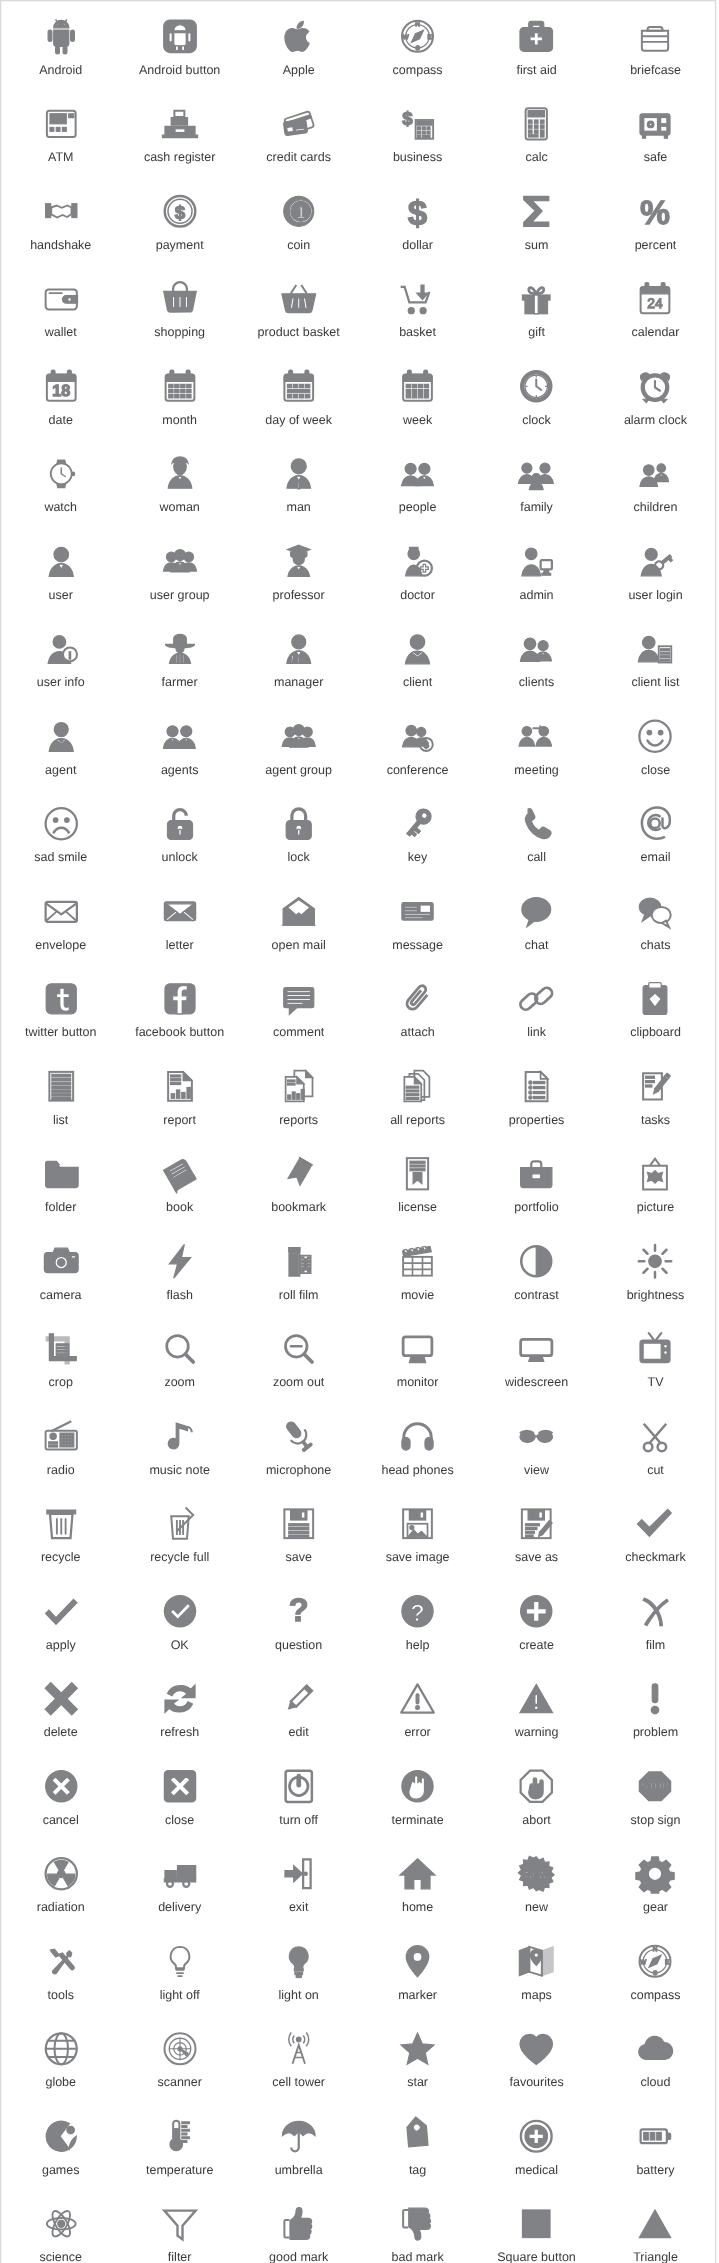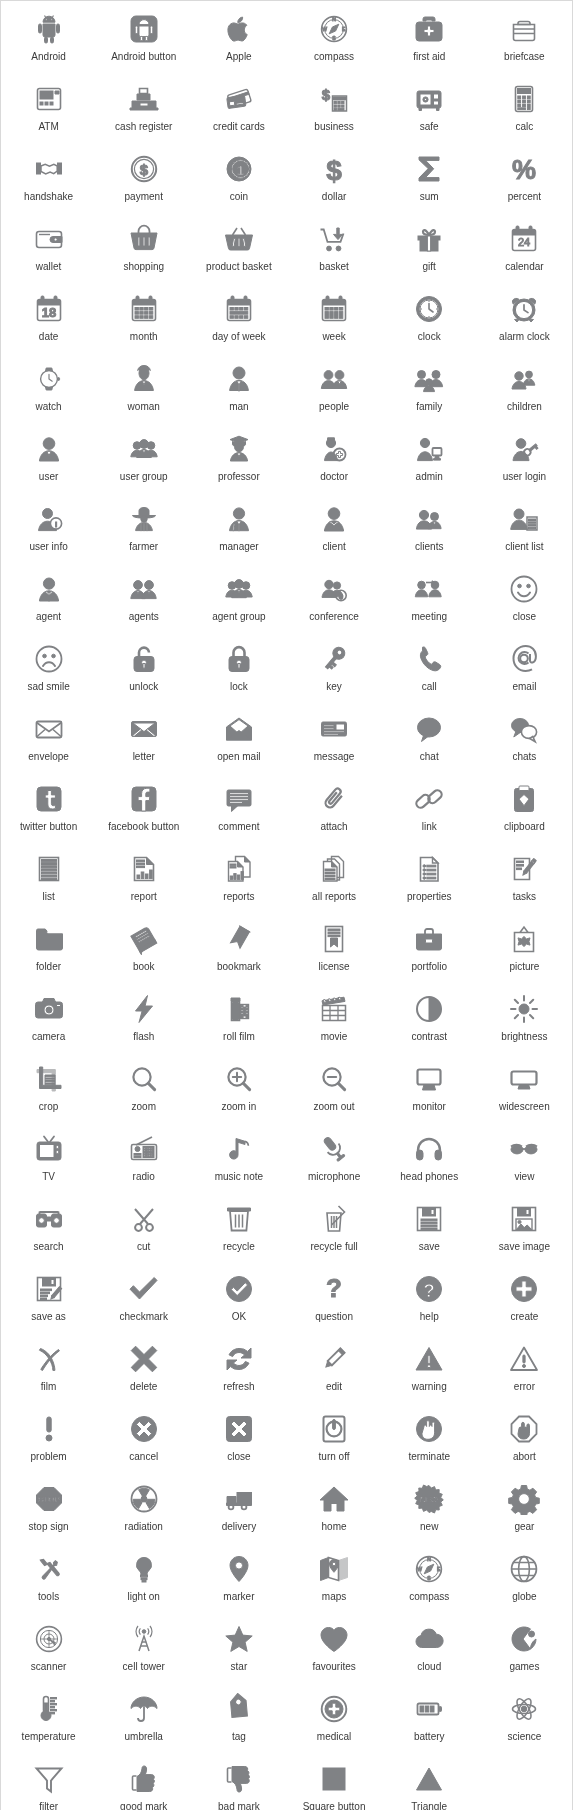--- a/index.html
+++ b/index.html
@@ -190,51 +190,51 @@
               <rect x="16" y="25.3" width="2.4" height="2"></rect>
               <rect x="19.8" y="25.3" width="6.2" height="2"></rect>
             </g>
           </svg>
         </div>
         <div class="lbl">business</div>
       </div>
       <div class="cell">
         <div class="ico">
           <svg width="32" height="32" viewBox="0 0 32 32" xmlns="http://www.w3.org/2000/svg">
-            <rect fill="#808285" x="4" y="8" width="24" height="17" rx="2"></rect>
-            <rect fill="#fff" x="7" y="11" width="11" height="11"></rect>
-            <circle fill="#808285" cx="12.5" cy="16.5" r="2.6"></circle>
-            <circle fill="#fff" cx="12.5" cy="16.5" r="1.1"></circle>
-            <rect fill="#fff" x="20.5" y="11" width="5" height="5"></rect>
-            <rect fill="#fff" x="20.5" y="18" width="5" height="4"></rect>
-            <path fill="#808285" d="M6 25h2.5v2.5H6zM23.5 25H26v2.5h-2.5z"></path>
-          </svg>
-        </div>
-        <div class="lbl">safe</div>
-      </div>
-      <div class="cell">
-        <div class="ico">
-          <svg width="32" height="32" viewBox="0 0 32 32" xmlns="http://www.w3.org/2000/svg">
             <rect fill="none" stroke="#808285" stroke-width="1.6" x="7.5" y="3.5" width="17" height="25" rx="2"></rect>
             <rect fill="#808285" x="9.5" y="5.5" width="13" height="5"></rect>
             <g fill="#808285">
               <rect x="9.8" y="13" width="2.8" height="2.6"></rect>
               <rect x="14.6" y="13" width="2.8" height="2.6"></rect>
               <rect x="19.4" y="13" width="2.8" height="2.6"></rect>
               <rect x="9.8" y="17" width="2.8" height="2.6"></rect>
               <rect x="14.6" y="17" width="2.8" height="2.6"></rect>
               <rect x="19.4" y="17" width="2.8" height="2.6"></rect>
               <rect x="9.8" y="21" width="2.8" height="2.6"></rect>
               <rect x="14.6" y="21" width="2.8" height="2.6"></rect>
               <rect x="19.4" y="21" width="2.8" height="5.6"></rect>
               <rect x="9.8" y="24.8" width="7.6" height="1.8"></rect>
             </g>
           </svg>
         </div>
         <div class="lbl">calc</div>
+      </div>
+      <div class="cell">
+        <div class="ico">
+          <svg width="32" height="32" viewBox="0 0 32 32" xmlns="http://www.w3.org/2000/svg">
+            <rect fill="#808285" x="4" y="8" width="24" height="17" rx="2"></rect>
+            <rect fill="#fff" x="7" y="11" width="11" height="11"></rect>
+            <circle fill="#808285" cx="12.5" cy="16.5" r="2.6"></circle>
+            <circle fill="#fff" cx="12.5" cy="16.5" r="1.1"></circle>
+            <rect fill="#fff" x="20.5" y="11" width="5" height="5"></rect>
+            <rect fill="#fff" x="20.5" y="18" width="5" height="4"></rect>
+            <path fill="#808285" d="M6 25h2.5v2.5H6zM23.5 25H26v2.5h-2.5z"></path>
+          </svg>
+        </div>
+        <div class="lbl">safe</div>
       </div>
       <div class="cell">
         <div class="ico">
           <svg width="32" height="32" viewBox="0 0 32 32" xmlns="http://www.w3.org/2000/svg">
             <rect fill="#808285" x="3.5" y="10" width="4" height="11"></rect>
             <rect fill="#808285" x="24.5" y="10" width="4" height="11"></rect>
             <path fill="#fff" stroke="#808285" stroke-width="1.5" d="M8 13l4.2-1.6 4.3 1.8 4.4-1.8 3.3 1.6v5.2l-3.5 2.4-3.6-1.6-4.4 2-4.7-2.5z"></path>
           </svg>
         </div>
         <div class="lbl">handshake</div>
@@ -1217,30 +1217,20 @@
         <div class="lbl">crop</div>
       </div>
       <div class="cell">
         <div class="ico">
           <svg width="32" height="32" viewBox="0 0 32 32" xmlns="http://www.w3.org/2000/svg">
             <circle fill="none" stroke="#808285" stroke-width="2.2" cx="14" cy="14" r="8.6"></circle>
             <path stroke="#808285" stroke-width="3" stroke-linecap="round" d="M20.4 20.4l6.2 6.2"></path>
           </svg>
         </div>
         <div class="lbl">zoom</div>
-      </div>
-      <div class="cell">
-        <div class="ico">
-          <svg width="32" height="32" viewBox="0 0 32 32" xmlns="http://www.w3.org/2000/svg">
-            <circle fill="none" stroke="#808285" stroke-width="2.2" cx="14" cy="14" r="8.6"></circle>
-            <path stroke="#808285" stroke-width="3" stroke-linecap="round" d="M20.4 20.4l6.2 6.2"></path>
-            <path stroke="#808285" stroke-width="2" stroke-linecap="round" d="M14 9.8v8.4M9.8 14h8.4"></path>
-          </svg>
-        </div>
-        <div class="lbl">zoom in</div>
       </div>
       <div class="cell">
         <div class="ico">
           <svg width="32" height="32" viewBox="0 0 32 32" xmlns="http://www.w3.org/2000/svg">
             <circle fill="none" stroke="#808285" stroke-width="2.2" cx="14" cy="14" r="8.6"></circle>
             <path stroke="#808285" stroke-width="3" stroke-linecap="round" d="M20.4 20.4l6.2 6.2"></path>
             <path stroke="#808285" stroke-width="2" stroke-linecap="round" d="M9.8 14h8.4"></path>
           </svg>
         </div>
         <div class="lbl">zoom out</div>
@@ -1347,33 +1337,20 @@
             <ellipse fill="#808285" cx="9" cy="16.5" rx="6" ry="4.4"></ellipse>
             <ellipse fill="#808285" cx="23" cy="16.5" rx="6" ry="4.4"></ellipse>
             <path fill="none" stroke="#808285" stroke-width="1.8" d="M14 16h4"></path>
           </svg>
         </div>
         <div class="lbl">view</div>
       </div>
       <div class="cell">
         <div class="ico">
           <svg width="32" height="32" viewBox="0 0 32 32" xmlns="http://www.w3.org/2000/svg">
-            <rect fill="#808285" x="3.5" y="11" width="10" height="13" rx="2"></rect>
-            <rect fill="#808285" x="18.5" y="11" width="10" height="13" rx="2"></rect>
-            <rect fill="#808285" x="12.5" y="14" width="7" height="4"></rect>
-            <circle fill="#fff" cx="8.5" cy="17.5" r="2.8"></circle>
-            <circle fill="#fff" cx="23.5" cy="17.5" r="2.8"></circle>
-            <path fill="none" stroke="#808285" stroke-width="1.8" d="M6.5 11V8.5M25.5 11V8.5M6.5 9h19"></path>
-          </svg>
-        </div>
-        <div class="lbl">search</div>
-      </div>
-      <div class="cell">
-        <div class="ico">
-          <svg width="32" height="32" viewBox="0 0 32 32" xmlns="http://www.w3.org/2000/svg">
             <path fill="none" stroke="#808285" stroke-width="2" d="M7 6l13 15M25 6L12 21"></path>
             <circle fill="none" stroke="#808285" stroke-width="2" cx="10.5" cy="24.5" r="3.4"></circle>
             <circle fill="none" stroke="#808285" stroke-width="2" cx="21.5" cy="24.5" r="3.4"></circle>
           </svg>
         </div>
         <div class="lbl">cut</div>
       </div>
       <div class="cell">
         <div class="ico">
           <svg width="32" height="32" viewBox="0 0 32 32" xmlns="http://www.w3.org/2000/svg">
@@ -1449,20 +1426,28 @@
         <div class="ico">
           <svg width="32" height="32" viewBox="0 0 32 32" xmlns="http://www.w3.org/2000/svg">
             <path fill="#808285" d="M11.5 26L2 16.2l3.4-3.5 6.1 6.3L26.2 4.5 29 7.4z"></path>
           </svg>
         </div>
         <div class="lbl">checkmark</div>
       </div>
       <div class="cell">
         <div class="ico">
           <svg width="32" height="32" viewBox="0 0 32 32" xmlns="http://www.w3.org/2000/svg">
+            <path fill="#808285" d="M11.8 26.5L3.5 17.8l2.6-2.6 5.7 5.9L25.8 6.5l2.7 2.7z"></path>
+          </svg>
+        </div>
+        <div class="lbl">apply</div>
+      </div>
+      <div class="cell">
+        <div class="ico">
+          <svg width="32" height="32" viewBox="0 0 32 32" xmlns="http://www.w3.org/2000/svg">
             <circle fill="#808285" cx="16" cy="16" r="12.5"></circle>
             <path fill="#fff" d="M14.2 22.6l-6-6 2.3-2.3 3.7 3.8 8-8.4 2.4 2.3z"></path>
           </svg>
         </div>
         <div class="lbl">OK</div>
       </div>
       <div class="cell">
         <div class="ico">
           <svg width="32" height="32" viewBox="0 0 32 32" xmlns="http://www.w3.org/2000/svg">
             <text x="16" y="24" fill="#808285" font-size="26" font-weight="bold" font-family="sans-serif" text-anchor="middle">?</text>
@@ -1522,36 +1507,36 @@
               <path fill="#808285" d="M13 22h6l-3 5.5z"></path>
               <rect fill="#808285" x="13" y="4" width="6" height="3"></rect>
             </g>
           </svg>
         </div>
         <div class="lbl">edit</div>
       </div>
       <div class="cell">
         <div class="ico">
           <svg width="32" height="32" viewBox="0 0 32 32" xmlns="http://www.w3.org/2000/svg">
+            <path fill="none" stroke="#808285" stroke-width="1.8" stroke-linejoin="round" d="M16 4.5L29 27H3z"></path>
+            <rect fill="#808285" x="14.9" y="12" width="2.2" height="8" rx="1"></rect>
+            <circle fill="#808285" cx="16" cy="23" r="1.5"></circle>
+          </svg>
+        </div>
+        <div class="lbl">error</div>
+      </div>
+      <div class="cell">
+        <div class="ico">
+          <svg width="32" height="32" viewBox="0 0 32 32" xmlns="http://www.w3.org/2000/svg">
             <path fill="#808285" d="M16 4.5L29 27H3z"></path>
             <rect fill="#fff" x="14.9" y="12.5" width="2.2" height="8" rx="1"></rect>
             <circle fill="#fff" cx="16" cy="23.2" r="1.5"></circle>
           </svg>
         </div>
         <div class="lbl">warning</div>
-      </div>
-      <div class="cell">
-        <div class="ico">
-          <svg width="32" height="32" viewBox="0 0 32 32" xmlns="http://www.w3.org/2000/svg">
-            <path fill="none" stroke="#808285" stroke-width="1.8" stroke-linejoin="round" d="M16 4.5L29 27H3z"></path>
-            <rect fill="#808285" x="14.9" y="12" width="2.2" height="8" rx="1"></rect>
-            <circle fill="#808285" cx="16" cy="23" r="1.5"></circle>
-          </svg>
-        </div>
-        <div class="lbl">error</div>
       </div>
       <div class="cell">
         <div class="ico">
           <svg width="32" height="32" viewBox="0 0 32 32" xmlns="http://www.w3.org/2000/svg">
             <rect fill="#808285" x="13.8" y="4" width="4.4" height="15" rx="2"></rect>
             <circle fill="#808285" cx="16" cy="25" r="3"></circle>
           </svg>
         </div>
         <div class="lbl">problem</div>
       </div>
@@ -1630,20 +1615,31 @@
             <path fill="#808285" d="M3.5 20h25v2.5h-25z"></path>
             <circle fill="none" stroke="#808285" stroke-width="1.8" cx="8" cy="24" r="2.4"></circle>
             <circle fill="none" stroke="#808285" stroke-width="1.8" cx="21" cy="24" r="2.4"></circle>
           </svg>
         </div>
         <div class="lbl">delivery</div>
       </div>
       <div class="cell">
         <div class="ico">
           <svg width="32" height="32" viewBox="0 0 32 32" xmlns="http://www.w3.org/2000/svg">
+            <path fill="none" stroke="#808285" stroke-width="1.8" d="M19.5 4.5h6v23h-6z"></path>
+            <circle fill="#808285" cx="21.5" cy="16" r="1.3"></circle>
+            <path fill="#808285" d="M5 13.5h8v5H5z"></path>
+            <path fill="#808285" d="M12 9.5l7 6.5-7 6.5z"></path>
+          </svg>
+        </div>
+        <div class="lbl">exit</div>
+      </div>
+      <div class="cell">
+        <div class="ico">
+          <svg width="32" height="32" viewBox="0 0 32 32" xmlns="http://www.w3.org/2000/svg">
             <path fill="#808285" d="M16 4L30 17h-4v11h-7v-7.5h-6V28H6V17H2z"></path>
           </svg>
         </div>
         <div class="lbl">home</div>
       </div>
       <div class="cell">
         <div class="ico">
           <svg width="32" height="32" viewBox="0 0 32 32" xmlns="http://www.w3.org/2000/svg">
             <path fill="#808285" d="M16 2.5l2.3 2.6 3.2-1.5 1.2 3.3 3.5-.3-.2 3.5 3.3 1.2-1.6 3.2 2.6 2.3-2.6 2.3 1.6 3.2-3.3 1.2.2 3.5-3.5-.3-1.2 3.3-3.2-1.5L16 29.5l-2.3-2.6-3.2 1.5-1.2-3.3-3.5.3.2-3.5-3.3-1.2 1.6-3.2-2.6-2.3 2.6-2.3L2.7 9.7 6 8.5l-.2-3.5 3.5.3 1.2-3.3 3.2 1.5z"></path>
             <text x="16" y="19" fill="#fff" font-size="7.5" font-weight="bold" font-family="sans-serif" text-anchor="middle">NEW</text>
@@ -1665,20 +1661,31 @@
           <svg width="32" height="32" viewBox="0 0 32 32" xmlns="http://www.w3.org/2000/svg">
             <g transform="rotate(-40 16 16)">
               <path fill="#808285" d="M15 3.5l3 1.6v5.4l3 1v14a1.6 1.6 0 0 1-3.2 0V11.5l-3-1V5.2z"></path>
             </g>
             <g transform="rotate(40 16 16)">
               <path fill="#808285" d="M15.5 5.5h2.6l1.4 2.8-1.6 1.4 1.2 16a1.7 1.7 0 0 1-3.4 0l1.2-16-1.6-1.4z"></path>
             </g>
           </svg>
         </div>
         <div class="lbl">tools</div>
+      </div>
+      <div class="cell">
+        <div class="ico">
+          <svg width="32" height="32" viewBox="0 0 32 32" xmlns="http://www.w3.org/2000/svg">
+            <path fill="none" stroke="#808285" stroke-width="1.6" d="M16 4.5a7.5 7.5 0 0 1 4.6 13.4c-.9.7-1.4 1.6-1.4 2.6v1H12.8v-1c0-1-.5-1.9-1.4-2.6A7.5 7.5 0 0 1 16 4.5z"></path>
+            <g fill="none" stroke="#808285" stroke-width="1.4">
+              <path d="M12.5 22.8h7M13 25.4h6M14 27.8h4"></path>
+            </g>
+          </svg>
+        </div>
+        <div class="lbl">light off</div>
       </div>
       <div class="cell">
         <div class="ico">
           <svg width="32" height="32" viewBox="0 0 32 32" xmlns="http://www.w3.org/2000/svg">
             <path fill="#808285" d="M16 4.5a7.5 7.5 0 0 1 4.6 13.4c-.9.7-1.4 1.6-1.4 2.6v1H12.8v-1c0-1-.5-1.9-1.4-2.6A7.5 7.5 0 0 1 16 4.5z"></path>
             <g fill="#808285">
               <rect x="12.5" y="22" width="7" height="1.8"></rect>
               <rect x="13" y="24.8" width="6" height="1.8"></rect>
               <rect x="14" y="27.4" width="4" height="1.6"></rect>
             </g>

